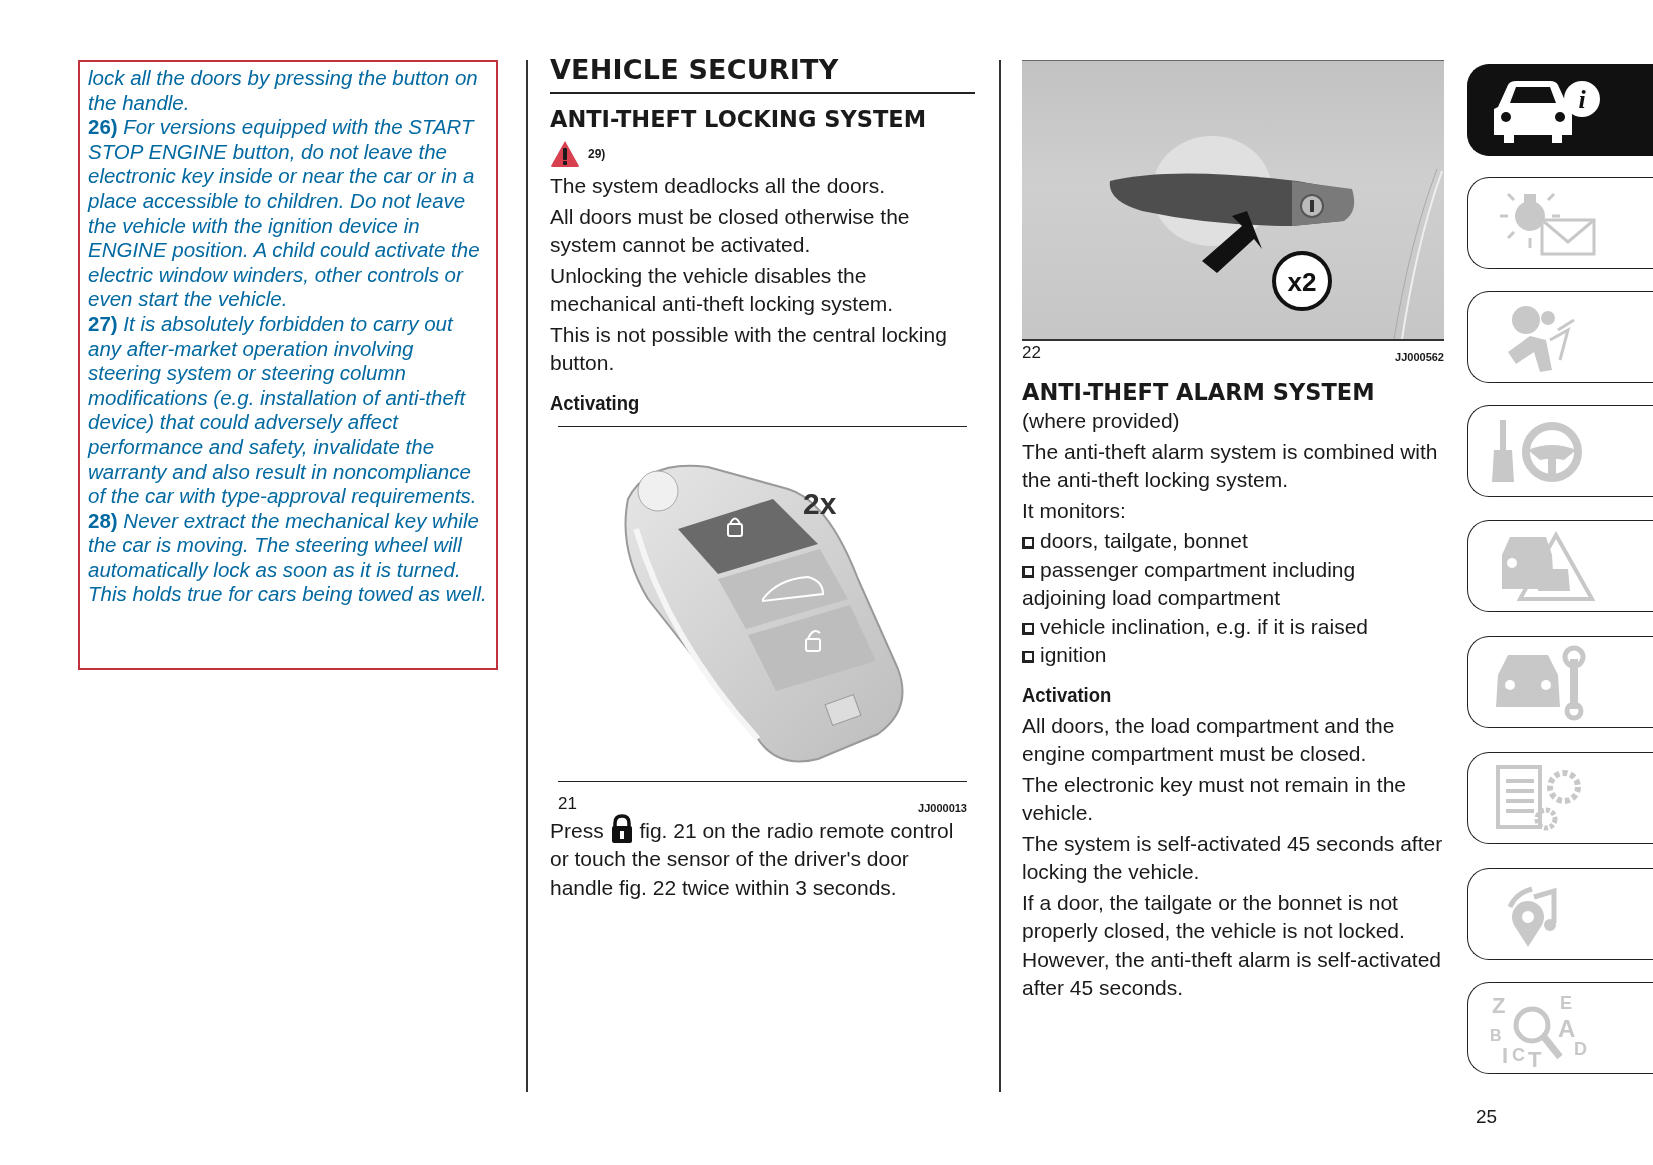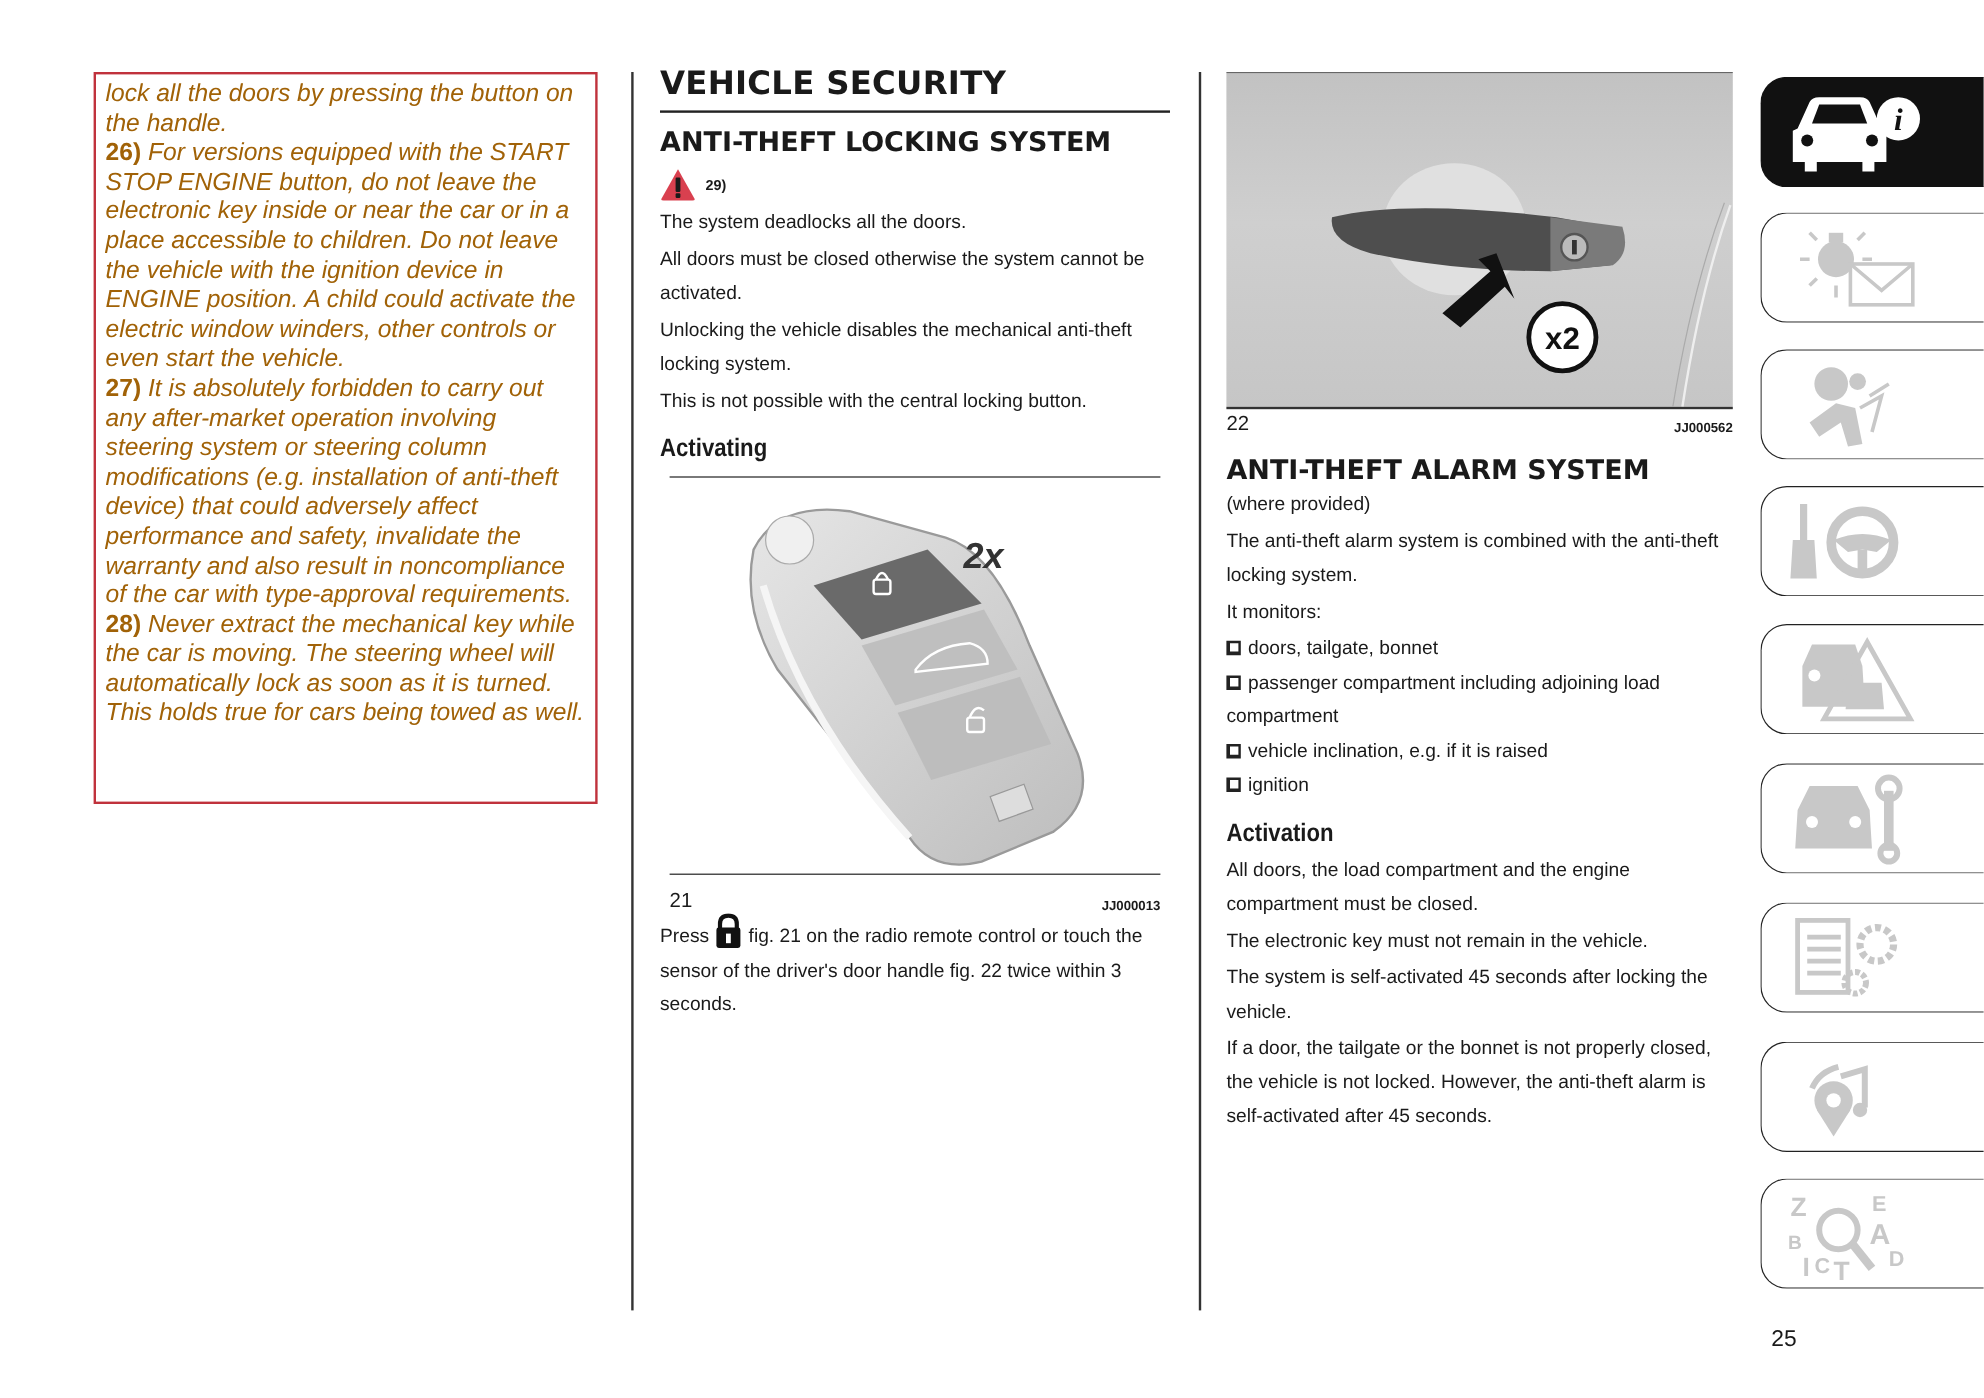--- a/index.html
+++ b/index.html
@@ -2,32 +2,32 @@
 <html><head>
 <meta charset="utf-8">
 <style>
   html, body { margin:0; padding:0; background:#ffffff; }
   body { width:1653px; height:1165px; position:relative; overflow:hidden;
          font-family:"Liberation Sans", sans-serif; color:#1a1a1a; }
   .abs { position:absolute; }
 
   
   .warn-box { left:78px; top:60px; width:420px; height:610px; border:2px solid #c0323c; box-sizing:border-box; padding:4px 8px 0 8px; }
-  .warn-text { font-style:italic; font-size:20.5px; line-height:24.6px; color:#a16207; }
+  .warn-text { font-style:italic; font-size:20.5px; line-height:24.6px; color:#0369a1; }
   .warn-text .num { font-style:normal; font-weight:bold;text-align:center; }
 
   .vrule { background:#333; width:2px; }
 
   
   .col2 { left:550px; top:52px; width:425px; }
   .h1 { font-family:"DejaVu Sans", sans-serif; font-weight:900; font-size:27px; letter-spacing:0.2px; border-bottom:2px solid #222; padding-bottom:4px; line-height:36px; }
   .h2 { font-family:"DejaVu Sans", sans-serif; font-weight:bold; font-size:22.5px; margin-top:10px; line-height:30px; }
   .warnrow { display:flex; align-items:center; margin-top:4px; height:32px; }
   .warnrow .ref { font-size:12px; font-weight:bold; margin-left:8px; }
-  .body { font-size:16px; line-height:28.5px; }
+  .body { font-size:21px; line-height:28.5px; }
   .para { margin-top:2px; }
   .h3 { font-family:"Liberation Sans", sans-serif; font-weight:bold; font-size:21px; transform:scaleX(0.88); transform-origin:left; line-height:30px; margin-top:10px; }
   .hr { height:0; border-top:1.5px solid #222; }
   .figlabel { display:flex; justify-content:space-between; align-items:flex-end; font-size:17px; }
   .figcode { font-size:11px; font-weight:bold;text-align:center; }
 
   
   .col3 { left:1022px; top:60px; width:422px; }
   .fig22 { width:422px; height:278px; background:linear-gradient(180deg,#c2c2c2 0%,#cfcfcf 45%,#c6c6c6 100%); border-bottom:2px solid #333; border-top:1px solid #666; position:relative; overflow:hidden; }
   .bullet { display:inline-block; width:12px; height:12px; border:2px solid #222; box-sizing:border-box; border-left-width:3px; border-bottom-width:3px; margin-right:6px; vertical-align:-1px; }
@@ -66,21 +66,21 @@
   </div>
   <div class="body">
     <div class="para">The system deadlocks all the doors.</div>
     <div class="para">All doors must be closed otherwise the system cannot be activated.</div>
     <div class="para">Unlocking the vehicle disables the mechanical anti-theft locking system.</div>
     <div class="para">This is not possible with the central locking button.</div>
   </div>
   <div class="h3">Activating</div>
   <div class="hr" style="margin:8px 8px 0 8px;"></div>
 
-  <div style="position:relative; height:330px; margin:0 8px;font-style:italic;">
+  <div style="position:relative; height:330px; margin:12px 8px;">
     <svg width="410" height="330" viewBox="0 0 410 330" style="position:absolute;left:0;top:0;">
       <defs>
         <linearGradient id="fobg" x1="0" y1="0" x2="1" y2="1">
           <stop offset="0" stop-color="#e6e6e6"></stop>
             <stop offset="1" stop-color="#bdbdbd"></stop>
         </linearGradient>
       </defs>
       <path d="M70 60 Q90 20 150 28 L230 50 Q270 62 300 140 L340 230 Q355 270 320 295 L260 320 Q220 330 200 300 L90 160 Q60 110 70 60 Z" fill="url(#fobg)" stroke="#9a9a9a" stroke-width="2"></path>
       <path d="M78 90 Q110 200 200 300" fill="none" stroke="#f5f5f5" stroke-width="6"></path>
       <circle cx="100" cy="52" r="20" fill="#f0f0f0" stroke="#aaa"></circle>

